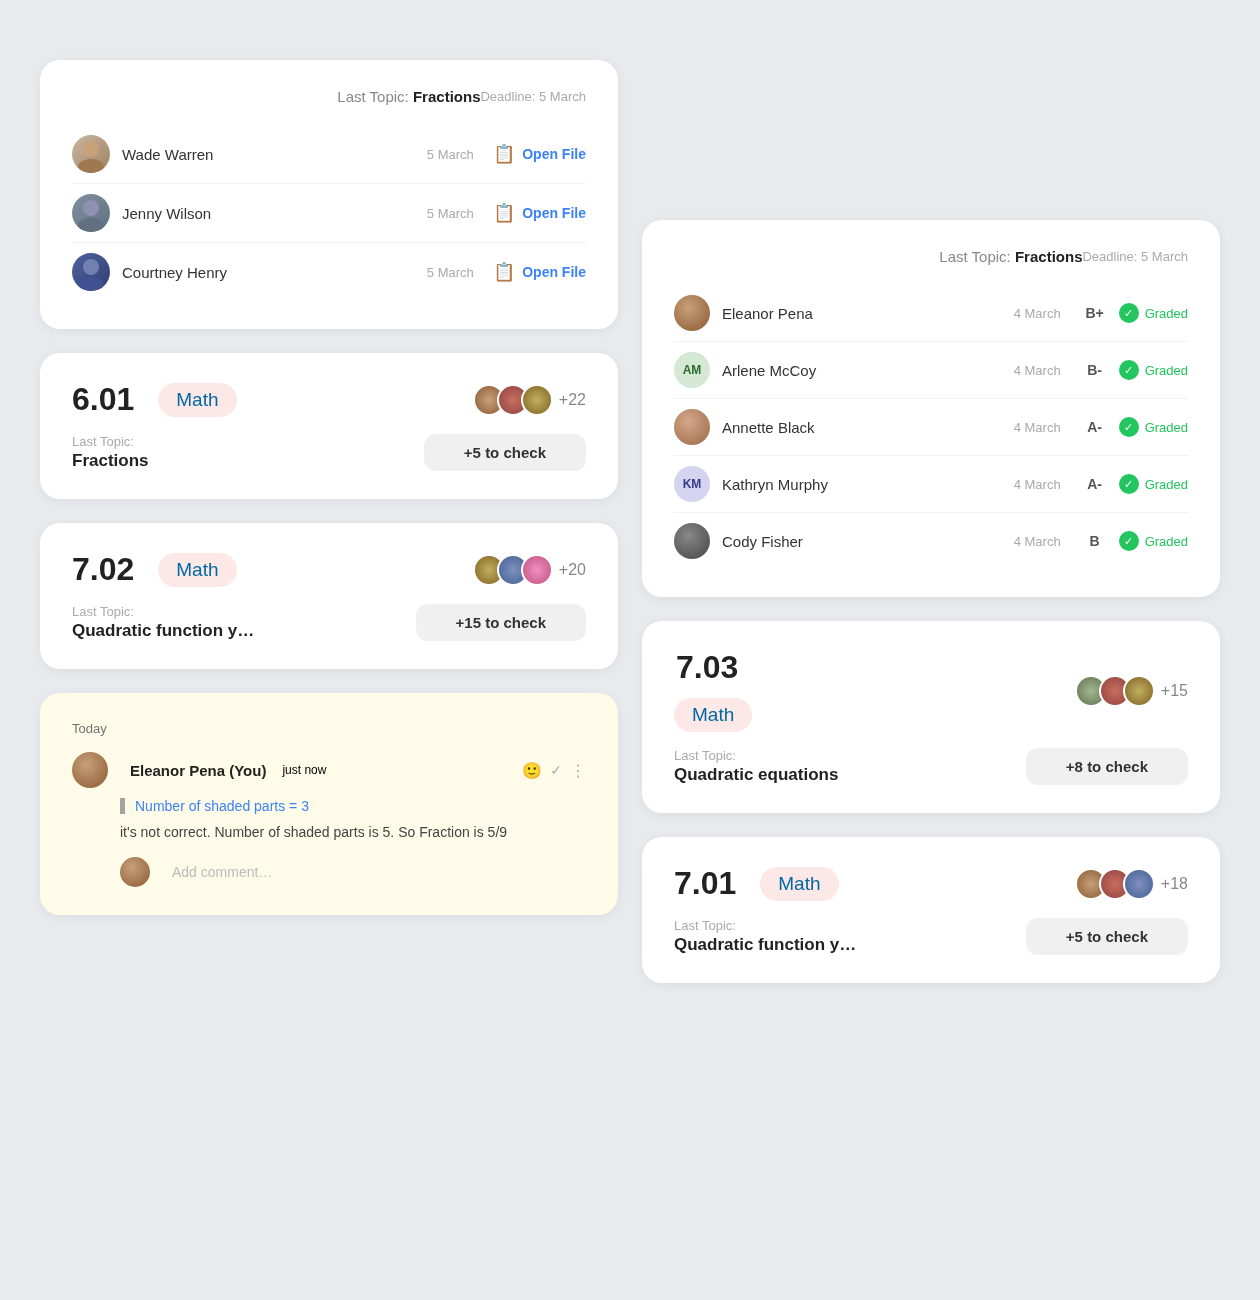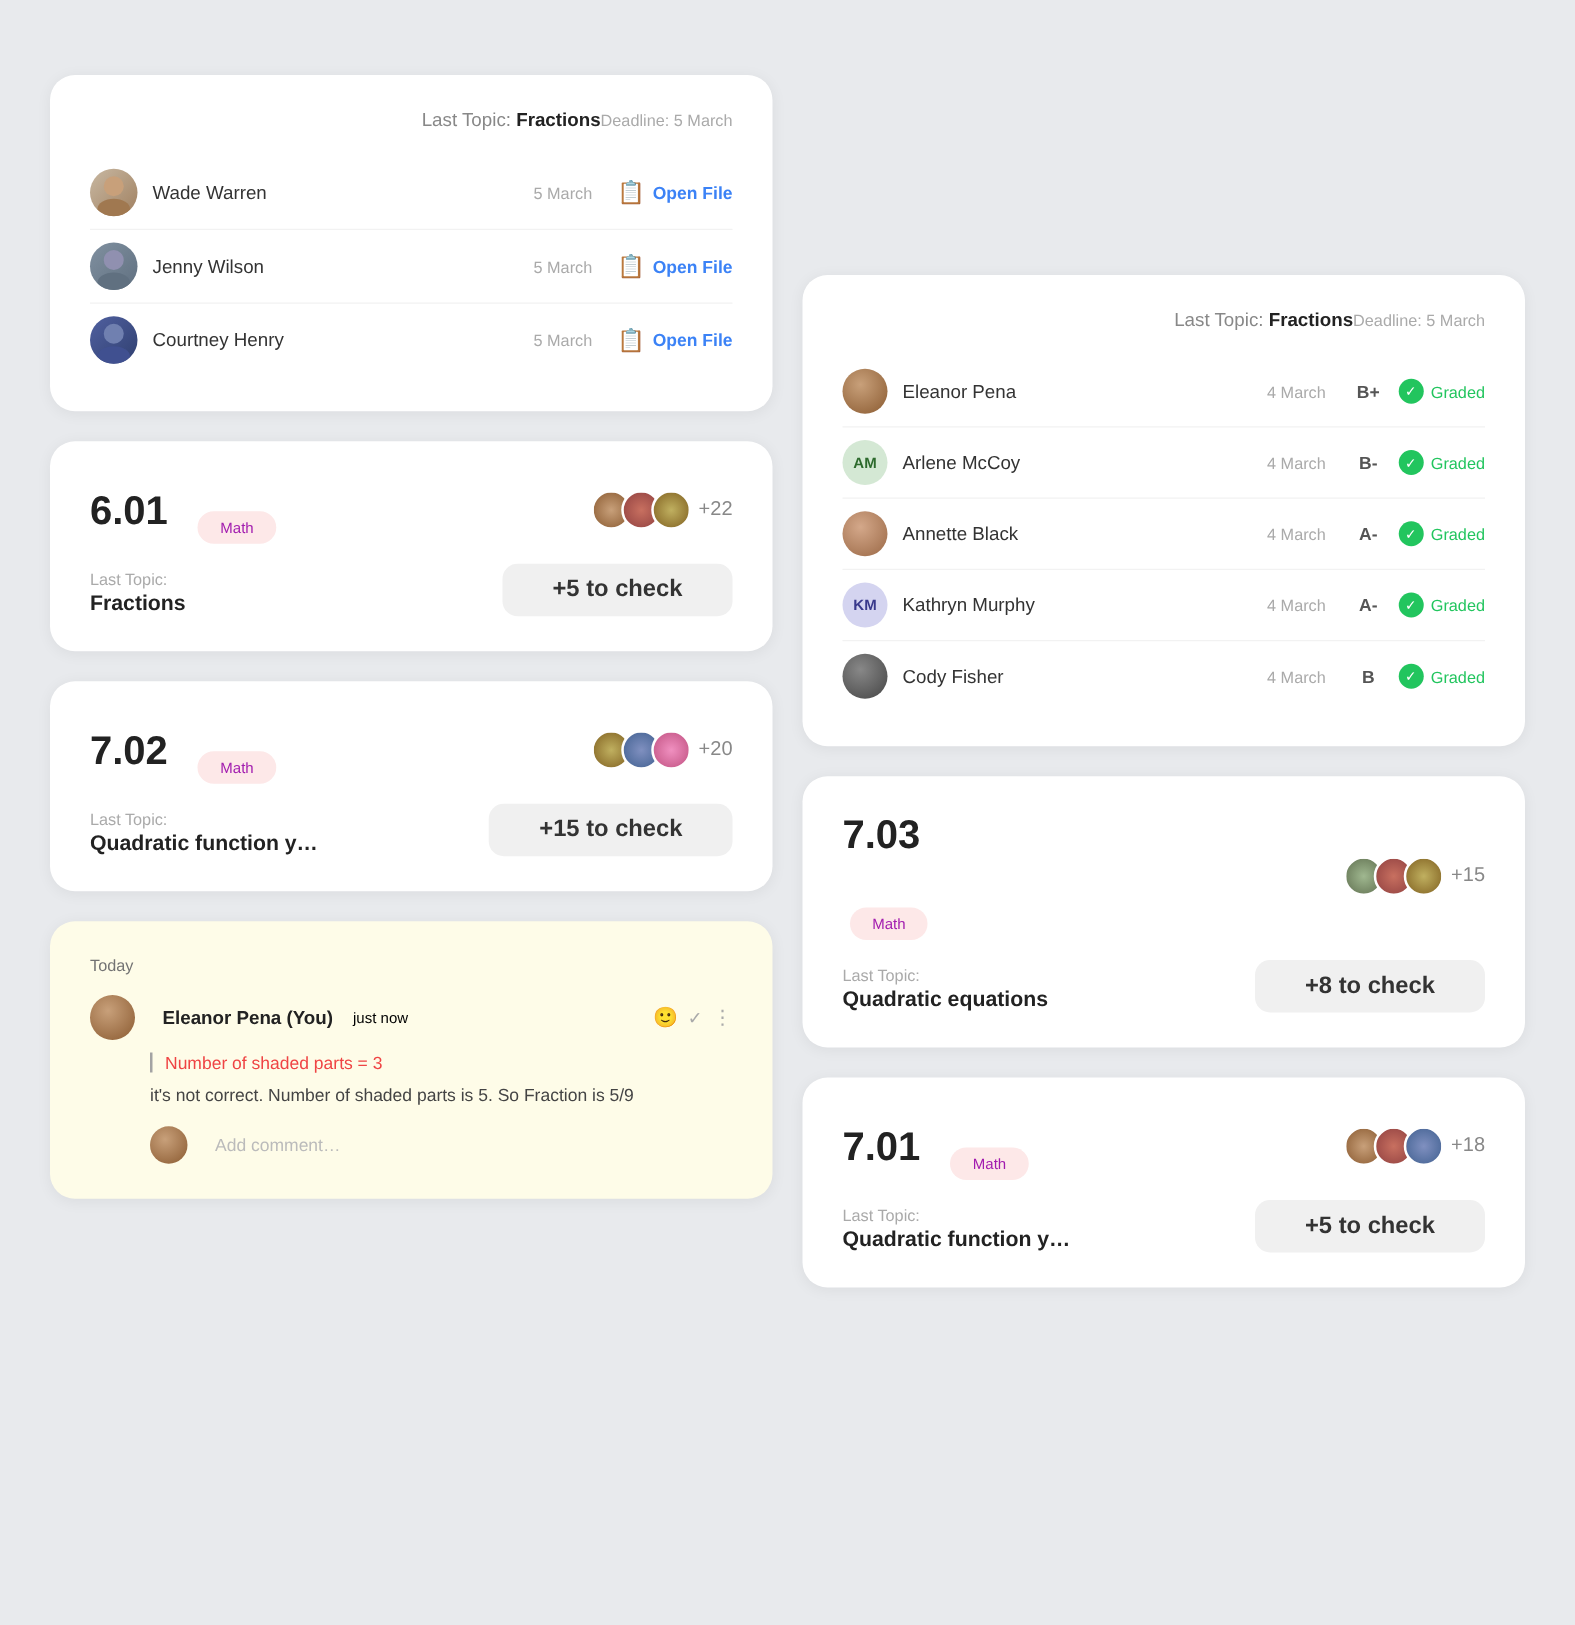--- a/index.html
+++ b/index.html
@@ -113,26 +113,25 @@
       margin-bottom: 16px;
     }
     .class-number {
       font-size: 32px;
       font-weight: 800;
       color: #222;
       margin-right: 12px;
     }
     .subject-badge {
       background: #fde8e8;
-      color: #a21caf;
+      color: #0369a1;
       border-radius: 20px;
       padding: 6px 18px;
-      font-size: 12px;
+      font-size: 19px;
       font-weight: 500;
-      margin-top: 28px;
     }
     .avatars-stack {
       display: flex;
       align-items: center;
       text-align: right;
     }
     .avatar-sm {
       width: 32px;
       height: 32px;
       border-radius: 50%;
@@ -164,21 +163,21 @@
     .last-topic-title {
       font-size: 17px;
       font-weight: 700;
       color: #222;
       margin-top: 2px;
     }
     .check-btn {
       background: #f0f0f0;
       border-radius: 12px;
       padding: 10px 40px;
-      font-size: 19px;
+      font-size: 15px;
       font-weight: 600;
       color: #333;
       cursor: pointer;
       white-space: nowrap;
     }
 
     
     .today-label {
       font-size: 13px;
       color: #737373;
@@ -206,24 +205,24 @@
       gap: 8px;
       margin-left: auto;
       align-items: center;
       color: #aaa;
       font-size: 16px;
     }
     .comment-body {
       margin-left: 48px;
     }
     .comment-highlight {
-      border-left: 2px solid #a3a3a3;
+      border-left: 5px solid #a3a3a3;
       padding-left: 10px;
       font-size: 14px;
-      color: #ef4444;
+      color: #3b82f6;
       margin-bottom: 8px;
     }
     .comment-text {
       font-size: 14px;
       color: #444;
       line-height: 1.5;
       margin-bottom: 14px;
     }
     .add-comment-row {
       display: flex;

